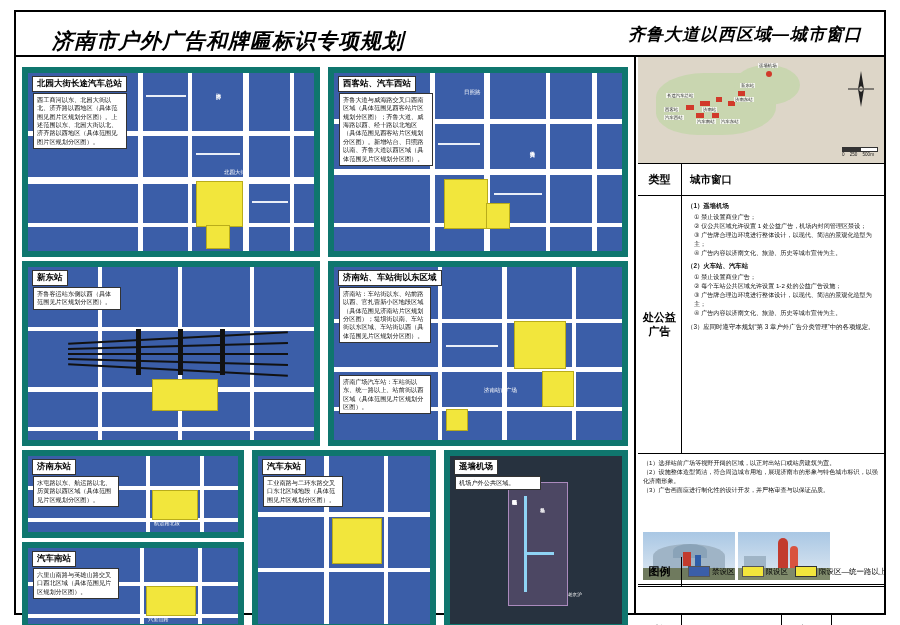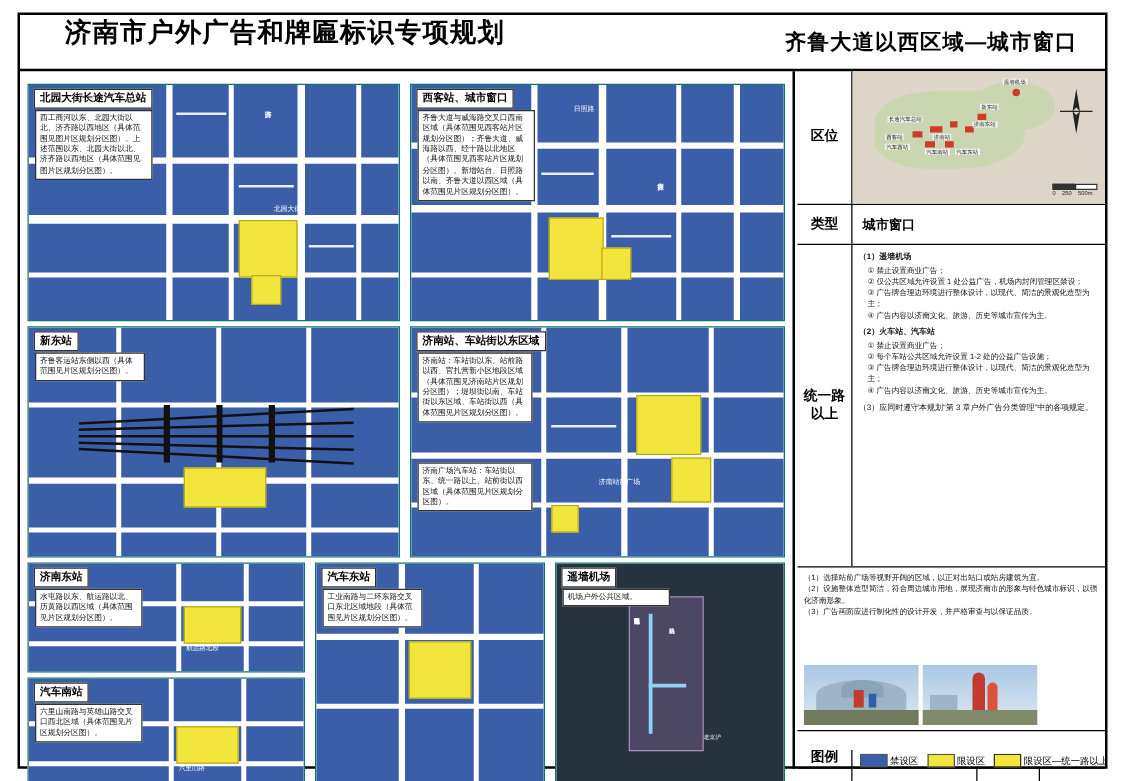--- a/index.html
+++ b/index.html
@@ -1,28 +1,28 @@
 <!DOCTYPE html>
 <html><head>
 <meta charset="utf-8">
 <style>
   html,body{margin:0;padding:0;background:#ffffff;}
   body{width:900px;height:625px;font-family:"Liberation Sans","DejaVu Sans",sans-serif;color:#000;}
   .sheet{position:relative;width:900px;height:625px;box-sizing:border-box;}
   .outer-frame{position:absolute;left:14px;top:10px;width:872px;height:605px;border:2px solid #000;box-sizing:border-box;}
   
-  .titlebar{position:absolute;left:16px;top:12px;width:868px;height:45px;border-bottom:2px solid #000;box-sizing:border-box;display:flex;align-items:flex-start;}
+  .titlebar{position:absolute;left:16px;top:12px;width:868px;height:45px;border-bottom:2px solid #000;box-sizing:border-box;display:flex;align-items:flex-end;font-style:italic;}
   .main-title{font-size:21px;font-weight:bold;letter-spacing:1px;margin-left:36px;}
   .sub-title{position:absolute;right:22px;top:50%;transform:translateY(-50%);font-size:17px;font-weight:bold;letter-spacing:1px;}
   
   .left-col{position:absolute;left:16px;top:57px;width:620px;height:558px;box-sizing:border-box;border-right:2px solid #000;}
   .right-col{position:absolute;left:638px;top:57px;width:246px;height:558px;box-sizing:border-box;}
 
   
-  .panel{position:absolute;border:1px solid #0f766e;box-sizing:border-box;background:#fff;overflow:hidden;}
+  .panel{position:absolute;border:6px solid #0f766e;box-sizing:border-box;background:#fff;overflow:hidden;}
   .panel .maparea{position:absolute;inset:0;background:#3b5ea8;}
   .pcaption{position:absolute;left:4px;top:3px;z-index:6;background:#fff;border:1px solid #333;font-size:8.5px;padding:1px 4px;font-weight:bold;}
   .ptext{position:absolute;z-index:6;background:#fff;border:1px solid #333;font-size:6.2px;line-height:1.35;padding:2px 3px;width:86px;color:#111;}
   .road{position:absolute;background:#ffffff;}
   .roadg{position:absolute;background:#e9eef7;}
   .yellow{position:absolute;background:#f2e63c;border:1px solid #b9ac1a;}
   .blk{position:absolute;background:#111;}
 
   
   .rrow{position:absolute;left:0;width:246px;box-sizing:border-box;border-bottom:1px solid #000;display:flex;}
@@ -104,21 +104,21 @@
         <div class="road" style="left:0;top:150px;width:100%;height:4px;"></div>
         <div class="road" style="left:96px;top:0;width:5px;height:100%;"></div>
         <div class="road" style="left:150px;top:0;width:6px;height:100%;"></div>
         <div class="road" style="left:212px;top:0;width:4px;height:100%;"></div>
         <div class="road" style="left:258px;top:0;width:5px;height:100%;"></div>
         <div class="roadg" style="left:104px;top:70px;width:42px;height:2px;"></div>
         <div class="roadg" style="left:160px;top:120px;width:48px;height:2px;"></div>
         <div class="yellow" style="left:110px;top:106px;width:42px;height:48px;"></div>
         <div class="yellow" style="left:152px;top:130px;width:22px;height:24px;"></div>
       </div>
-      <div class="pcaption">西客站、城市窗口</div>
+      <div class="pcaption">西客站、汽车西站</div>
       <div class="ptext" style="left:5px;top:20px;">齐鲁大道与威海路交叉口西南区域（具体范围见西客站片区规划分区图）；齐鲁大道、威海路以西、经十路以北地区（具体范围见西客站片区规划分区图）。新增站台、日照路以南、齐鲁大道以西区域（具体范围见片区规划分区图）。</div>
       <div style="position:absolute;left:130px;top:16px;font-size:5.5px;color:#fff;z-index:5;">日照路</div>
       <div style="position:absolute;left:196px;top:74px;font-size:5.5px;color:#fff;writing-mode:vertical-rl;z-index:5;">齐鲁大道</div>
     </div>
 
     <div class="panel" style="left:6px;top:204px;width:298px;height:185px;">
       <div class="maparea">
         <div class="road" style="left:0;top:60px;width:100%;height:4px;"></div>
         <div class="road" style="left:0;top:120px;width:100%;height:5px;"></div>
         <div class="road" style="left:0;top:160px;width:100%;height:4px;"></div>
@@ -208,21 +208,20 @@
       </div>
       <div class="pcaption">遥墙机场</div>
       <div class="ptext" style="left:5px;top:20px;width:78px;">机场户外公共区域。</div>
     </div>
 
   </div>
 
   <div class="right-col">
 
     <div class="rrow" style="top:0;height:107px;">
-      <div class="rlabel">区位</div>
       <div class="rbody">
         <div class="locmap">
           <div class="loc-green" style="left:18px;top:16px;width:120px;height:62px;border-radius:40% 30% 45% 35%;"></div>
           <div class="loc-green" style="left:96px;top:8px;width:66px;height:40px;border-radius:50%;"></div>
           <div class="loc-red" style="left:128px;top:14px;width:6px;height:6px;border-radius:50%;"></div>
           <div class="loc-red" style="left:100px;top:34px;width:7px;height:5px;"></div>
           <div class="loc-red" style="left:90px;top:44px;width:7px;height:5px;"></div>
           <div class="loc-red" style="left:78px;top:40px;width:6px;height:5px;"></div>
           <div class="loc-red" style="left:62px;top:44px;width:10px;height:5px;"></div>
           <div class="loc-red" style="left:48px;top:48px;width:8px;height:5px;"></div>
@@ -257,21 +256,21 @@
         </div>
       </div>
     </div>
 
     <div class="rrow" style="top:107px;height:32px;">
       <div class="rlabel">类型</div>
       <div class="rbody rbody-center">城市窗口</div>
     </div>
 
     <div class="rrow" style="top:139px;height:258px;">
-      <div class="rlabel">统一路以上</div>
+      <div class="rlabel">处公益广告</div>
       <div class="rbody">
         <div class="rbody-text">
           <div class="bullet-h">（1）遥墙机场</div>
           <div class="bullet-i">① 禁止设置商业广告；</div>
           <div class="bullet-i">② 仅公共区域允许设置 1 处公益广告，机场内封闭管理区禁设；</div>
           <div class="bullet-i">③ 广告牌合理边环境进行整体设计，以现代、简洁的景观化造型为主；</div>
           <div class="bullet-i">④ 广告内容以济南文化、旅游、历史等城市宣传为主。</div>
           <div class="bullet-h" style="margin-top:4px;">（2）火车站、汽车站</div>
           <div class="bullet-i">① 禁止设置商业广告；</div>
           <div class="bullet-i">② 每个车站公共区域允许设置 1-2 处的公益广告设施；</div>
@@ -300,21 +299,21 @@
         <div class="photo" style="left:100px;bottom:4px;width:92px;height:48px;">
           <div class="sky"></div>
           <div class="ground" style="background:#7f8a6b;"></div>
           <div class="tower" style="left:40px;bottom:12px;width:10px;height:30px;border-radius:5px 5px 0 0;"></div>
           <div class="tower" style="left:52px;bottom:12px;width:8px;height:22px;border-radius:4px 4px 0 0;background:#d9533f;"></div>
           <div style="position:absolute;left:6px;bottom:12px;width:22px;height:12px;background:#9fb4c6;"></div>
         </div>
       </div>
     </div>
 
-    <div class="rrow" style="top:528px;height:30px;border-bottom:1px solid #000;align-items:flex-end;">
+    <div class="rrow" style="top:500px;height:30px;border-bottom:1px solid #000;">
       <div class="rlabel">图例</div>
       <div class="rbody">
         <div class="legend-items">
           <div class="legend-item">
             <span class="sw" style="background:#3b5ea8;"></span>
             <span>禁设区</span>
           </div>
           <div class="legend-item">
             <span class="sw" style="background:#f2e63c;"></span>
             <span>限设区</span>

